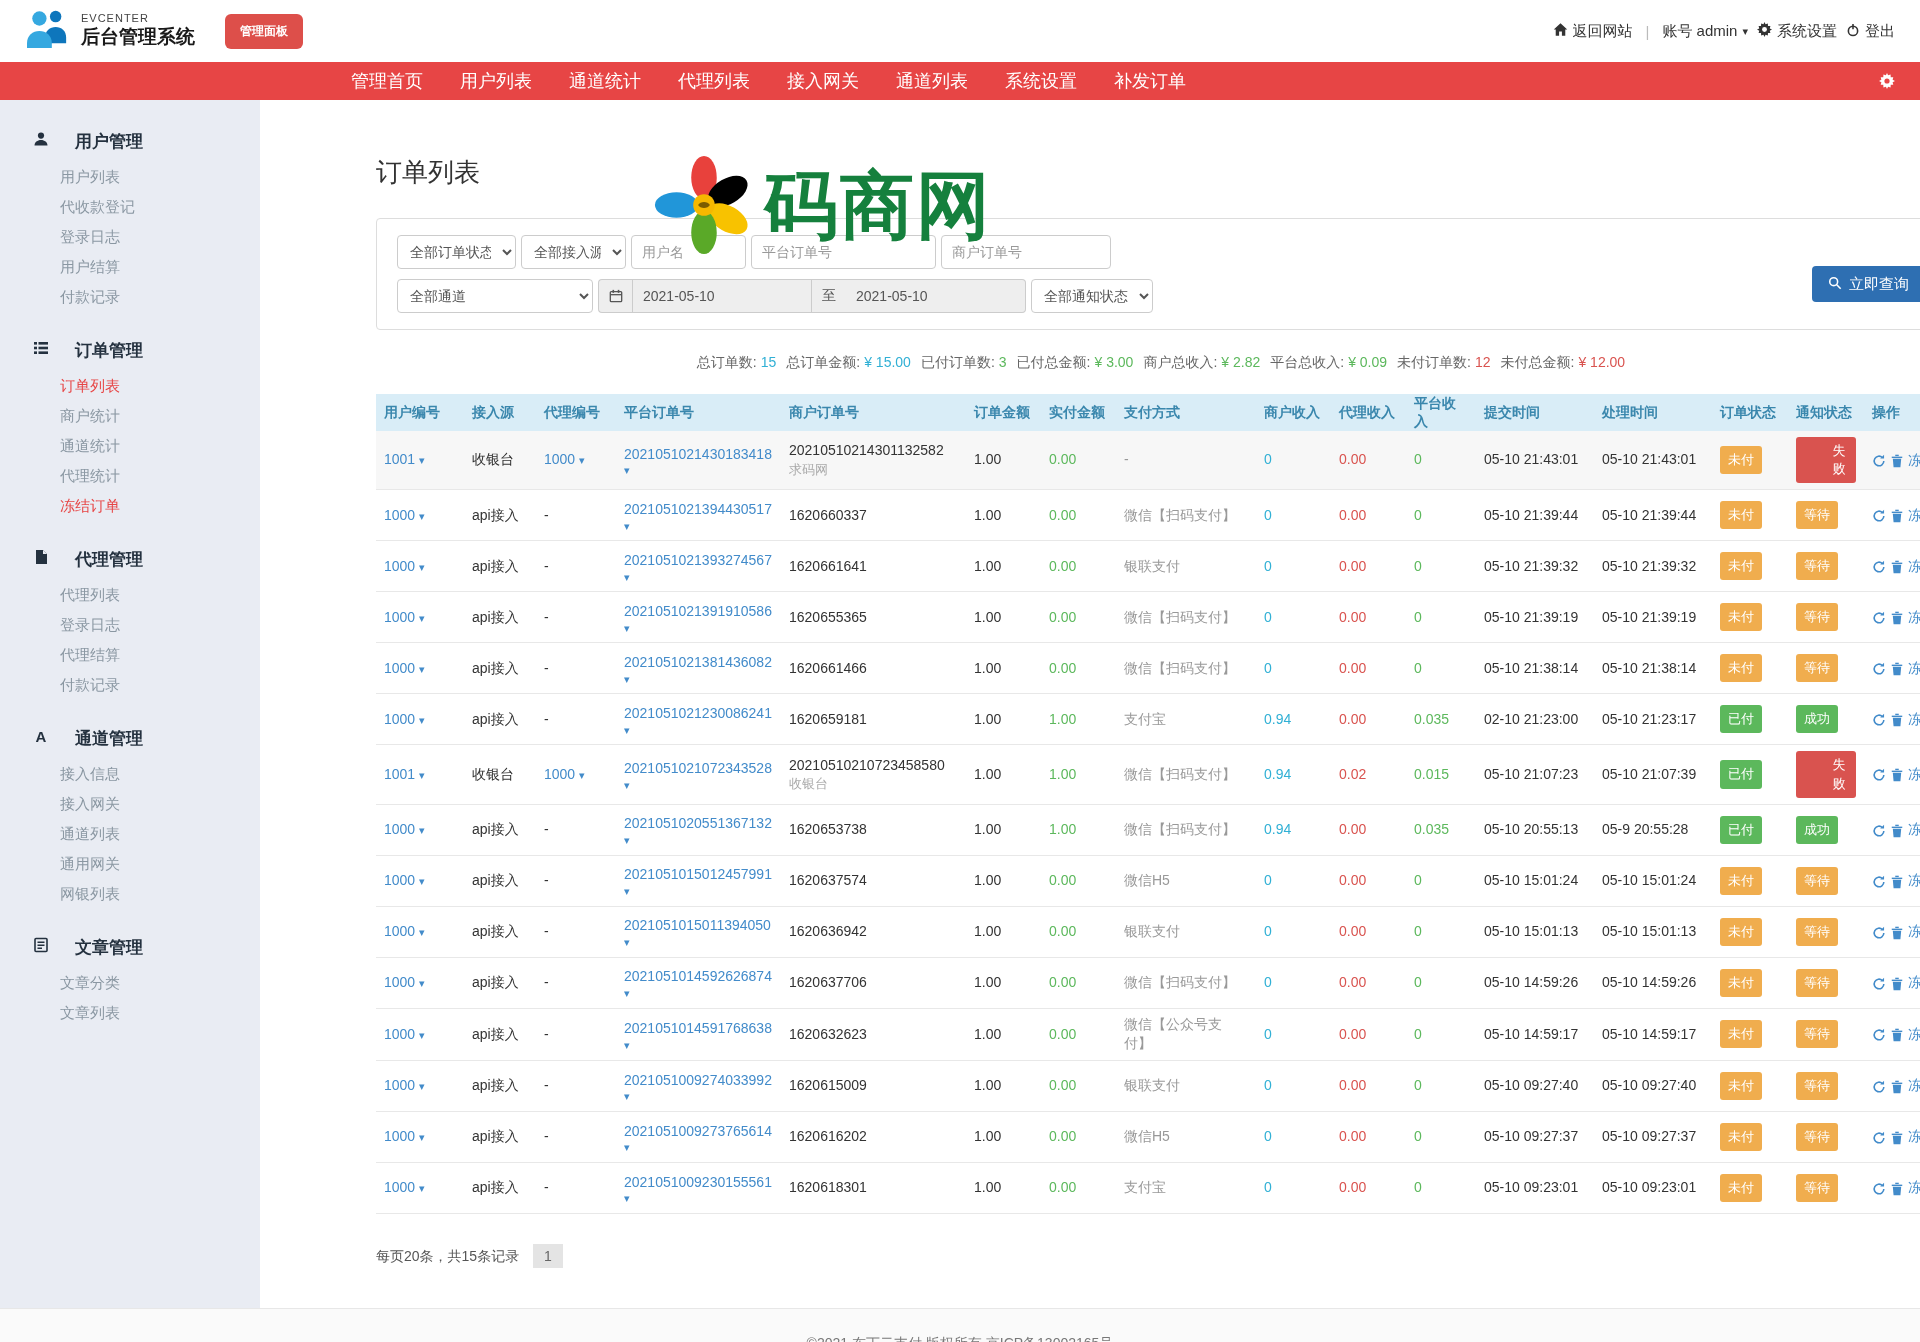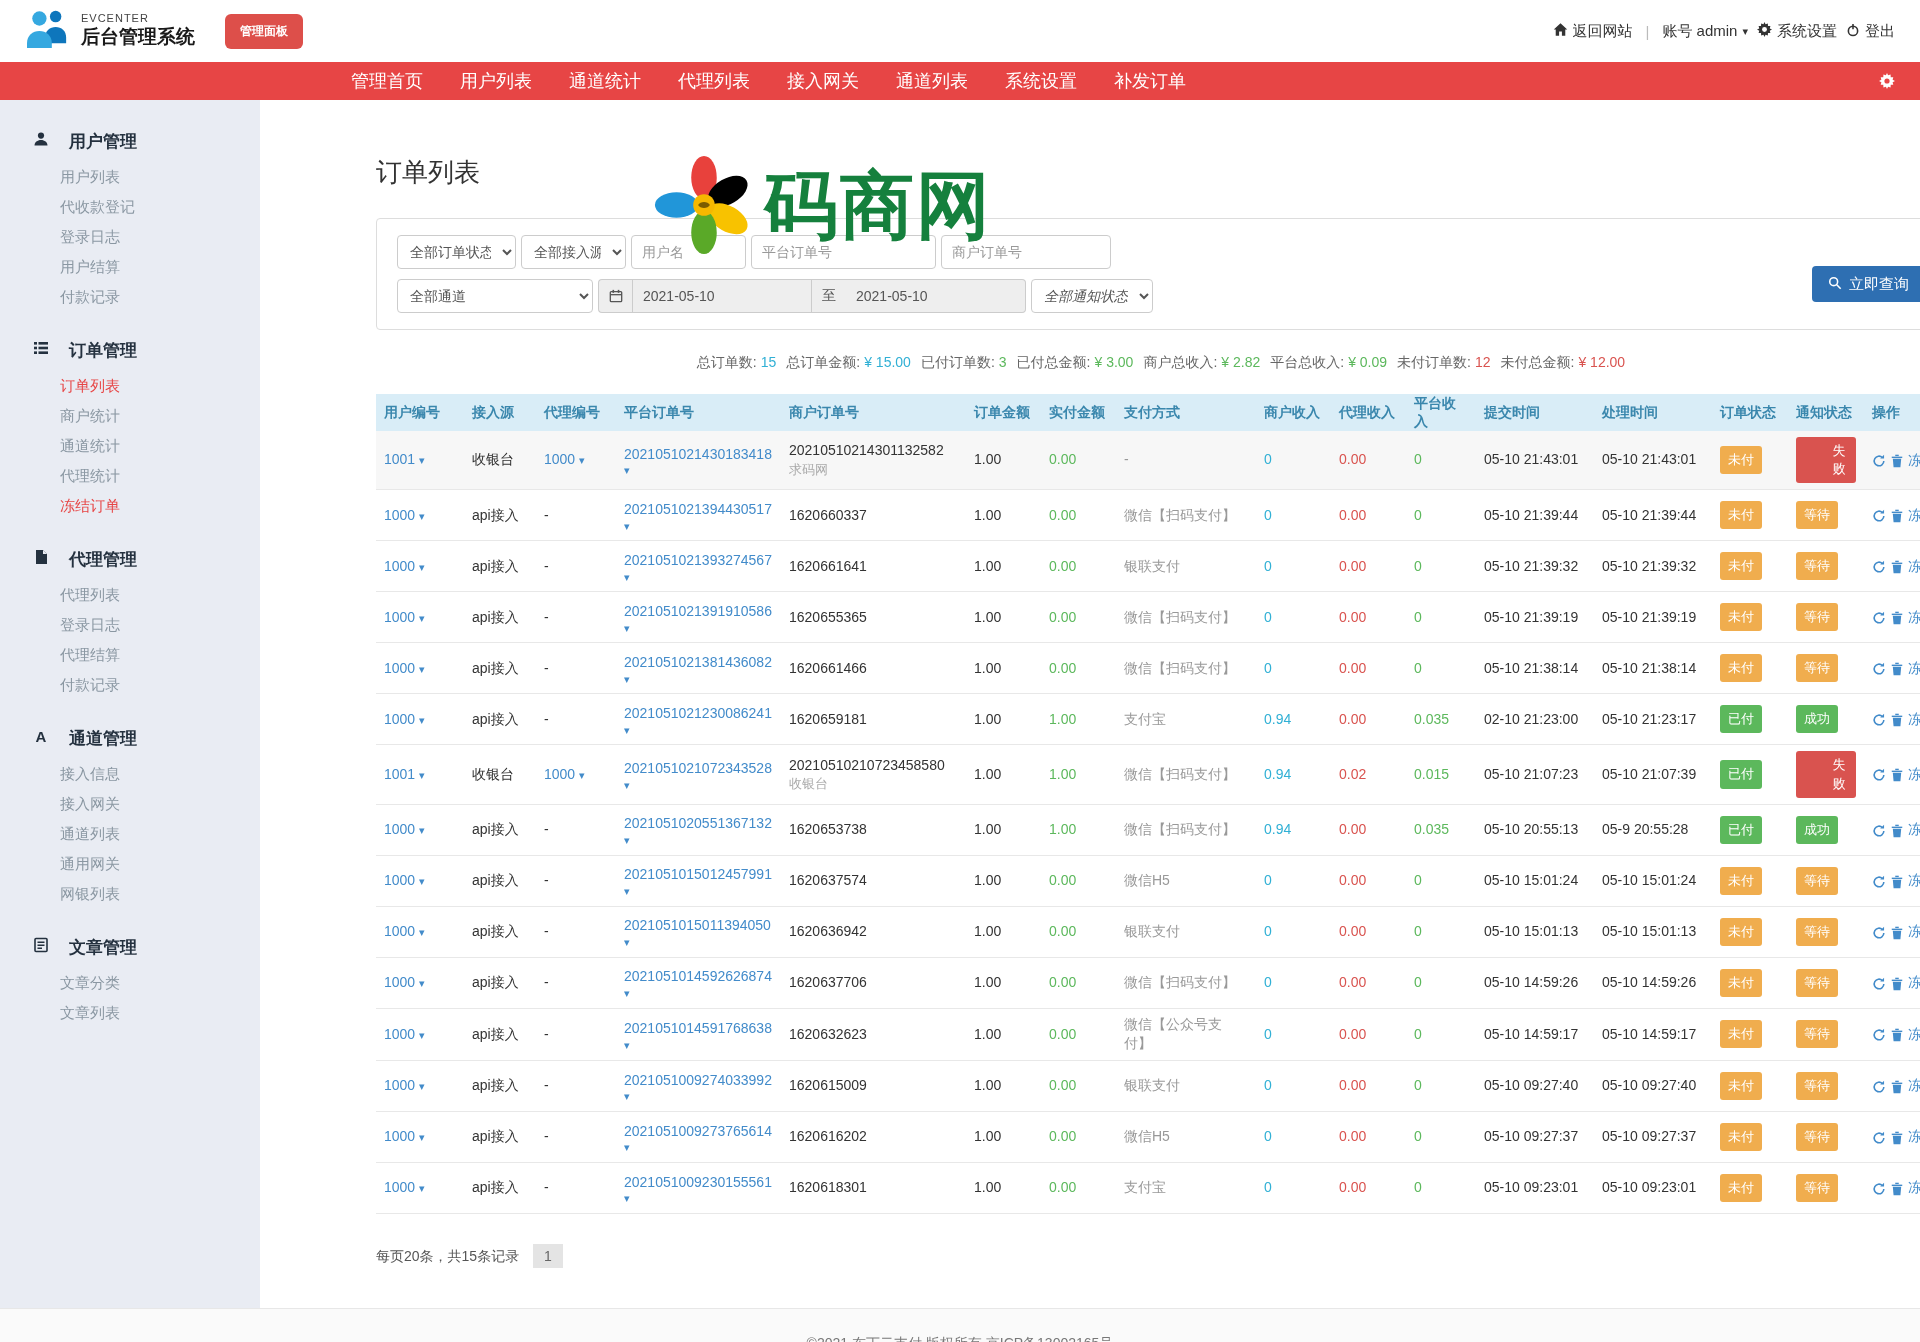--- a/index.html
+++ b/index.html
@@ -19,37 +19,37 @@
 
   
   .mainnav { position:relative; background:#e74545; height:38px; display:flex; align-items:center; padding-left:351px; }
   .nav-item { color:#fff; font-size:18px; margin-right:37px; }
   .nav-gear { position:absolute; right:25px; top:11px; }
 
   
   .layout { display:flex; min-height:1170px; }
   .sidebar { width:260px; flex-shrink:0; background:#e9ecf3; padding:30px 0 30px 33px; }
   .side-section { margin-bottom:27px; }
-  .side-title { display:flex; align-items:center; gap:20px; font-size:17px; font-weight:bold; color:#24313f; margin-bottom:9px; }
+  .side-title { display:flex; align-items:center; gap:26px; font-size:17px; font-weight:bold; color:#24313f; margin-bottom:9px; }
   .side-item { display:block; font-size:15px; color:#8a97a2; line-height:30px; padding-left:27px; }
   .side-item.active { color:#e74545; }
 
   .content { flex:1; padding:55px 47px 0 116px; position:relative; }
   .page-title { font-size:26px; font-weight:normal; color:#333; }
 
   
   .filter-box { border:1px solid #ddd; border-radius:4px; margin-top:28px; padding:16px 20px; position:relative; }
   .filter-row { display:flex; align-items:center; gap:5px; }
   .filter-row + .filter-row { margin-top:10px; }
   select, .txt, .date-input, .addon { height:34px; border:1px solid #ccc; border-radius:4px; font-size:14px; color:#555; background:#fff; font-family:inherit; }
   select { padding:0 8px; }
   .txt { padding:0 10px; }
   .txt::placeholder { color:#999; opacity:1; }
   .w-status{width:119px;} .w-source{width:105px;} .w-user{width:115px;} .w-plat{width:185px;} .w-merc{width:170px;}
-  .w-channel{width:196px;} .w-notify{width:122px;font-style:italic;}
+  .w-channel{width:196px;} .w-notify{width:122px;}
   .igroup { display:flex; }
   .igroup .addon { width:34px; display:flex; align-items:center; justify-content:center; background:#eee; border-radius:4px 0 0 4px; border-right:none; color:#555; }
   .igroup .addon.mid { width:34px; border-radius:0; border-left:none; border-right:none; background:#eee; font-size:14px; }
   .igroup .date-input { width:180px; background:#eee; border-radius:0; padding:0 10px; }
   .igroup .date-input:last-child { border-radius:0 4px 4px 0; border-left:none; }
   .btn-search { position:absolute; right:20px; top:47px; background:#2e6fb2; color:#fff; border:none; border-radius:4px; height:36px; padding:0 16px; font-size:15px; display:flex; align-items:center; gap:7px; cursor:pointer; }
 
   
   .stats { text-align:center; font-size:14px; color:#666; margin-top:24px; }
   .stat { margin:16px 5px; white-space:nowrap; }

